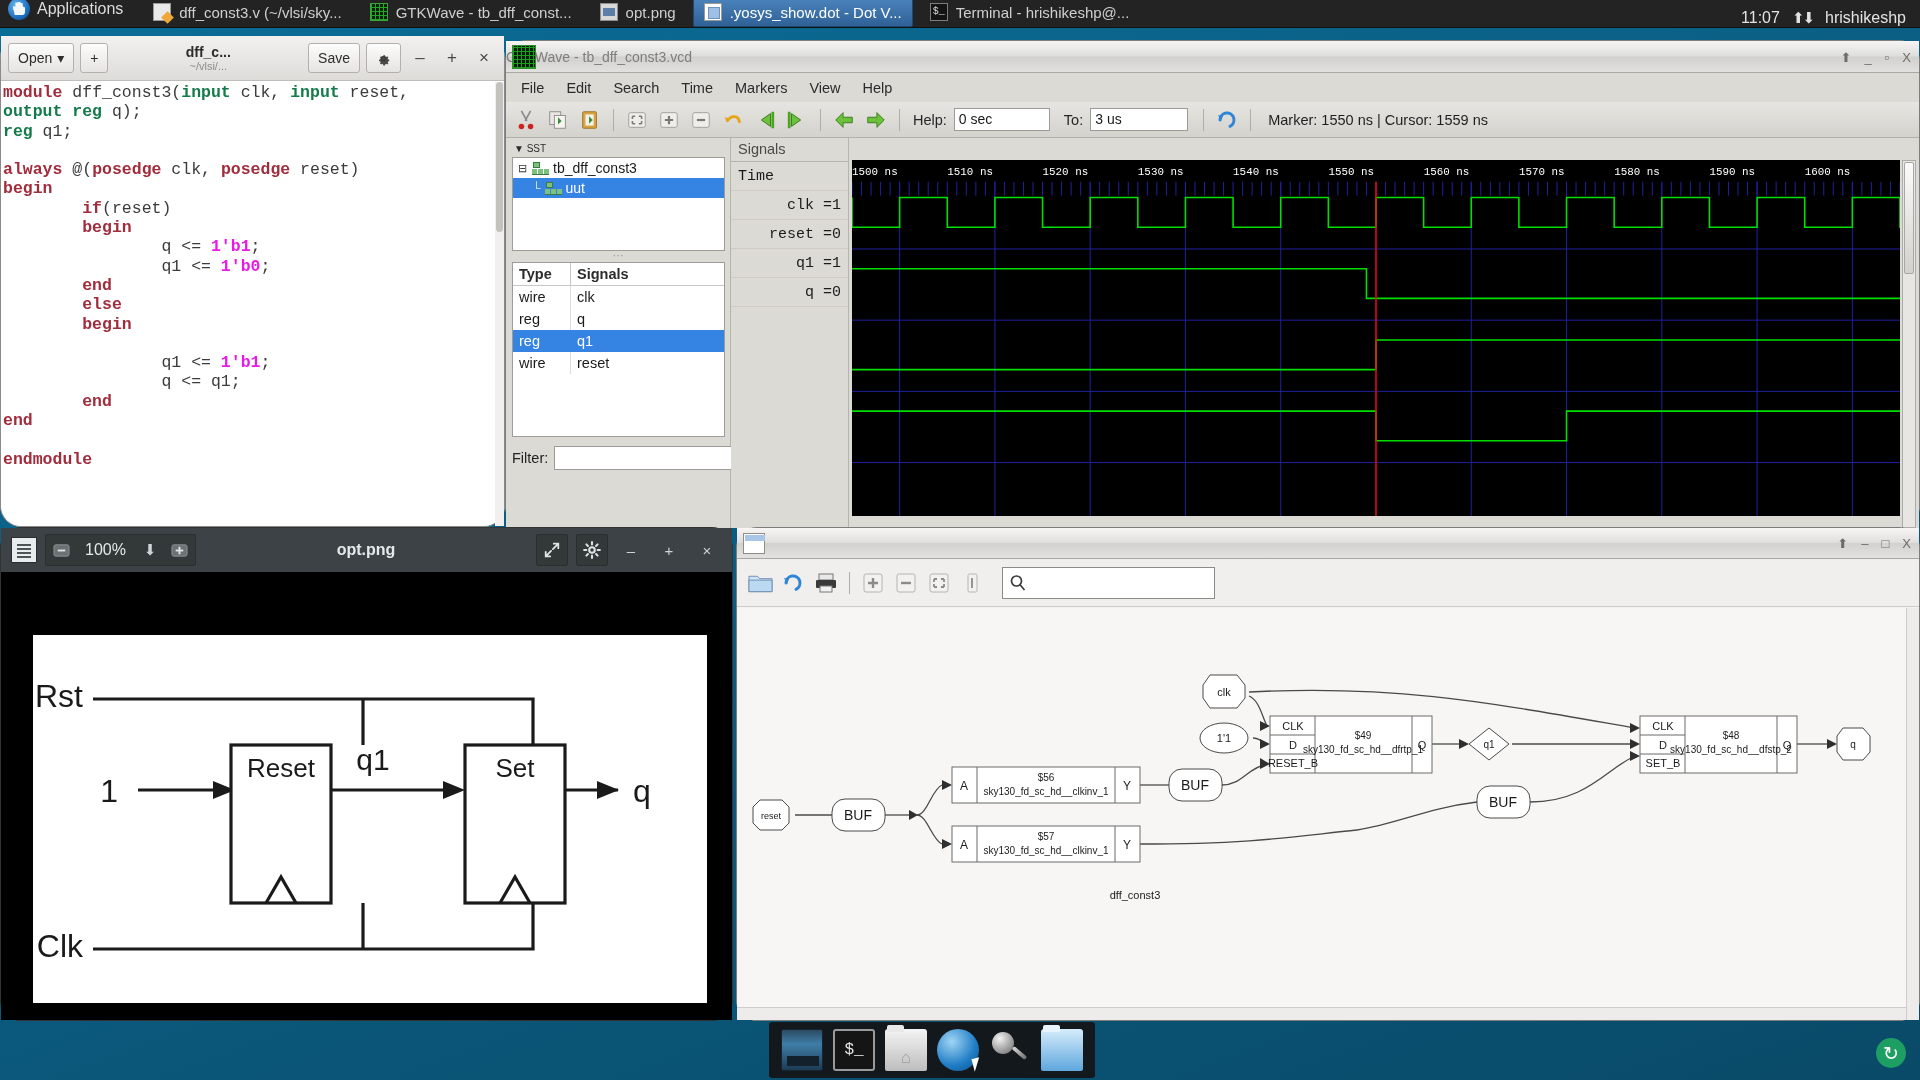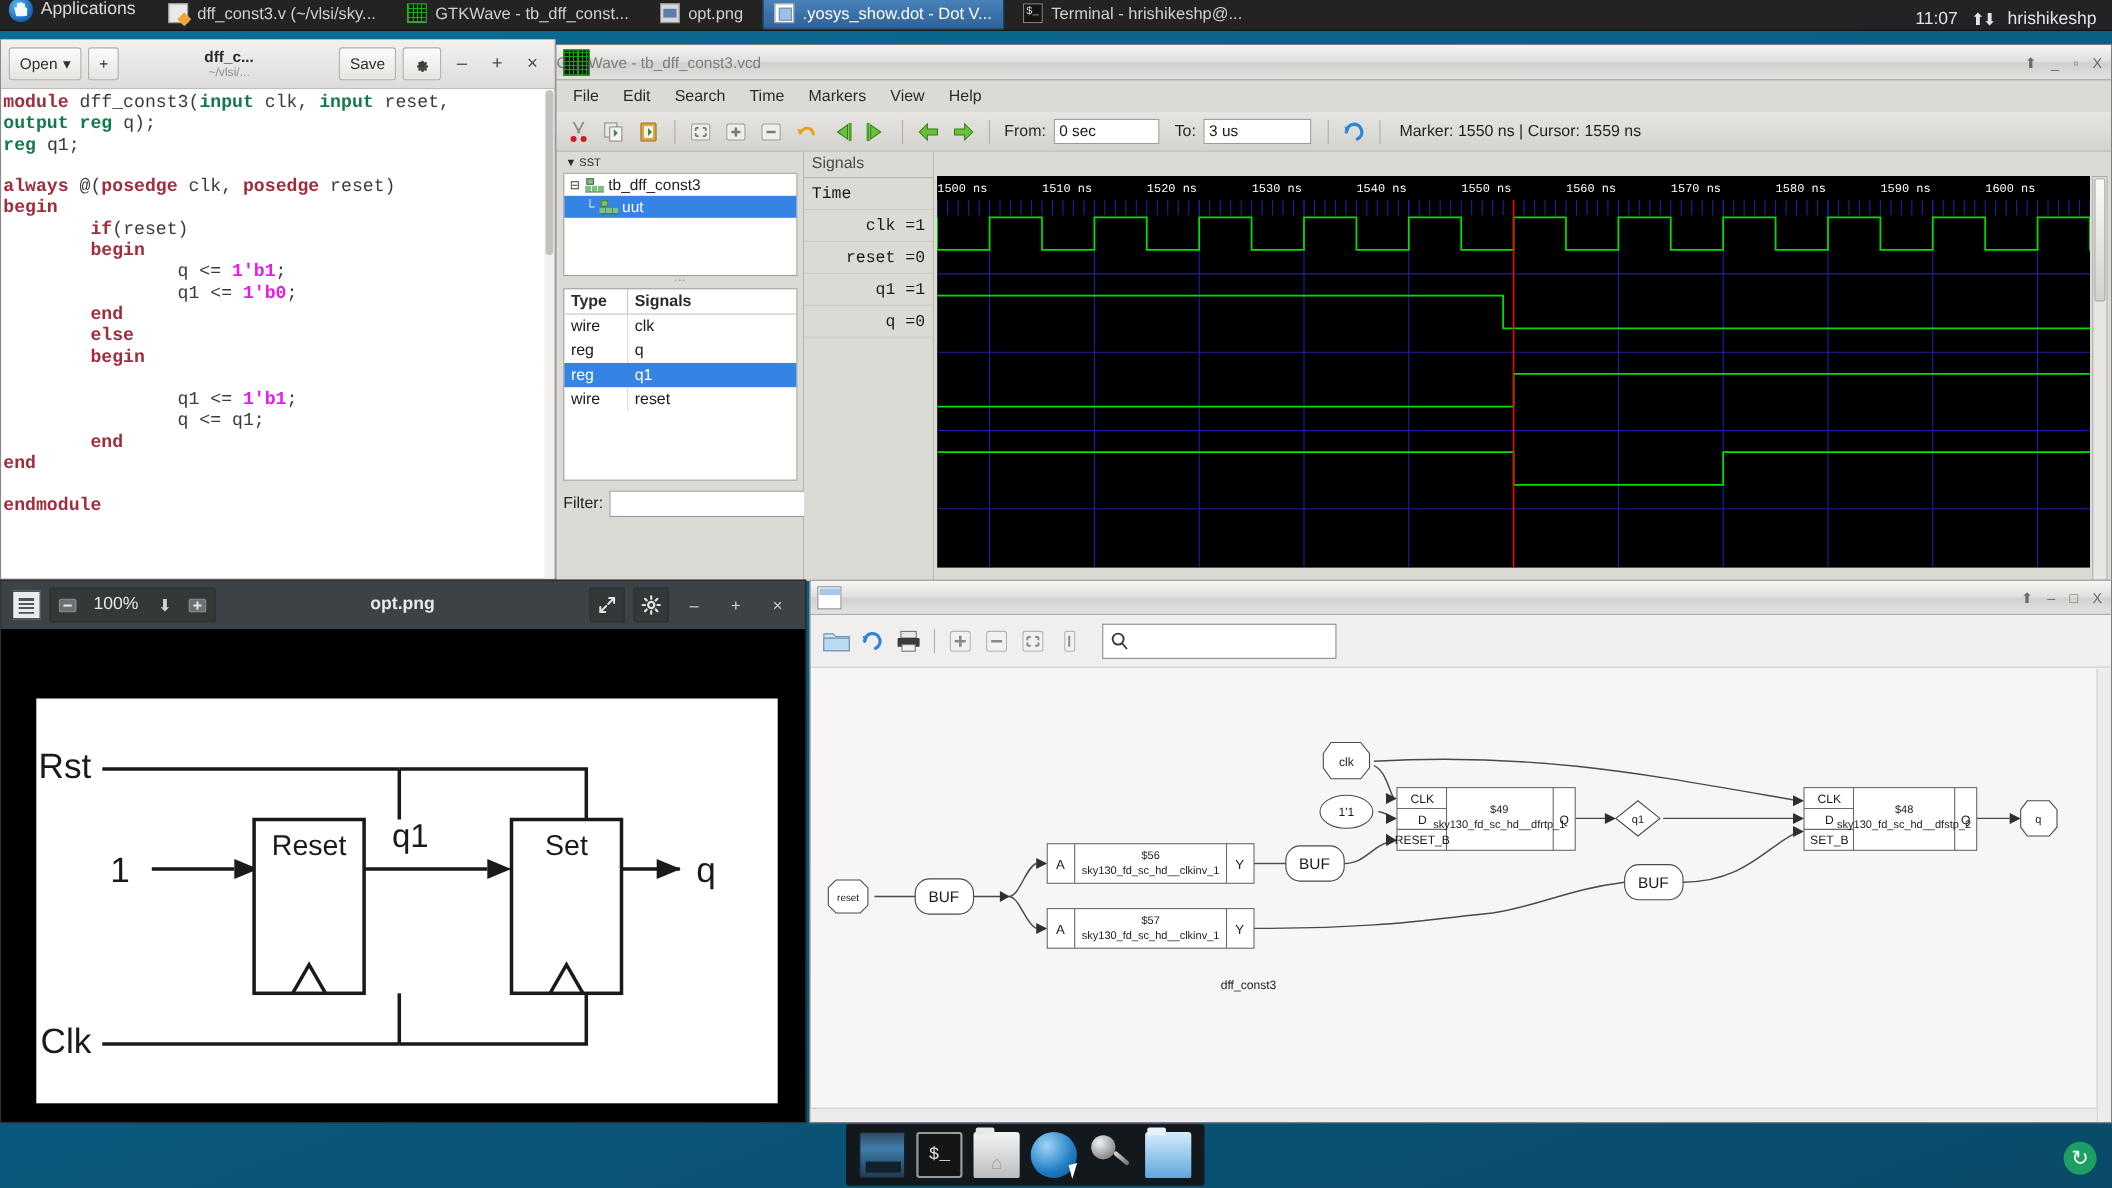--- a/index.html
+++ b/index.html
@@ -67,21 +67,21 @@
   .tico.dotv::after{content:"";position:absolute;left:3px;top:3px;width:10px;height:10px;background:#9fc0e6;border:1px solid #6f93bd;}
   .tico.term { background: #141414; border: 1px solid #7d7d7d; color:#dcdcdc;
     font-family:"Liberation Mono",monospace;font-size:10px;line-height:16px;text-align:center;}
   .panel-right {
     margin-left: auto; display: flex; align-items: center; gap: 12px;
     padding-right: 14px; font-size: 16px; color: #e3e3e3;
   }
   .netico { display:flex; align-items:center; font-size: 15px; letter-spacing:-2px;}
 
   
-  .window { position: absolute; }
+  .window { position: absolute; border-radius: 21px; }
 
   
   #editor { left: 0; top: 36px; width: 505px; height: 491px;
     background: #fff; border: 1px solid #8a8a8a; border-top: none; }
   .ed-head {
     height: 45px; display: flex; align-items: center; gap: 6px; padding: 0 7px;
     background: linear-gradient(180deg,#f2f1f0,#dedcd9);
     border-bottom: 1px solid #bfbdb9;
   }
   .ed-btn {
@@ -384,21 +384,21 @@
         <svg width="24" height="22" viewBox="0 0 24 24">
             <path d="M11 4l-8 8 8 8v-5h10V9H11z" fill="#6cc13a" stroke="#357a18"></path>
           </svg>
       </div>
       <div class="tbtn">
         <svg width="24" height="22" viewBox="0 0 24 24">
             <path d="M13 4l8 8-8 8v-5H3V9h10z" fill="#6cc13a" stroke="#357a18"></path>
           </svg>
       </div>
       <div class="tsep"></div>
-      <span class="ttext">From:</span>
+      <span class="ttext">Help:</span>
       <div class="tinput" style="width:96px"><span>0 sec</span></div>
       <span class="ttext">To:</span>
       <div class="tinput" style="width:98px"><span>3 us</span></div>
       <div class="tsep"></div>
       <div class="tbtn">
         <svg width="24" height="24" viewBox="0 0 24 24">
             <path d="M5 12a7 7 0 1110 6.3" stroke="#2f86d6" stroke-width="3" fill="none" stroke-linecap="round"></path>
             <path d="M3 7l5 1-2 5z" fill="#2f86d6"></path>
           </svg>
       </div>

